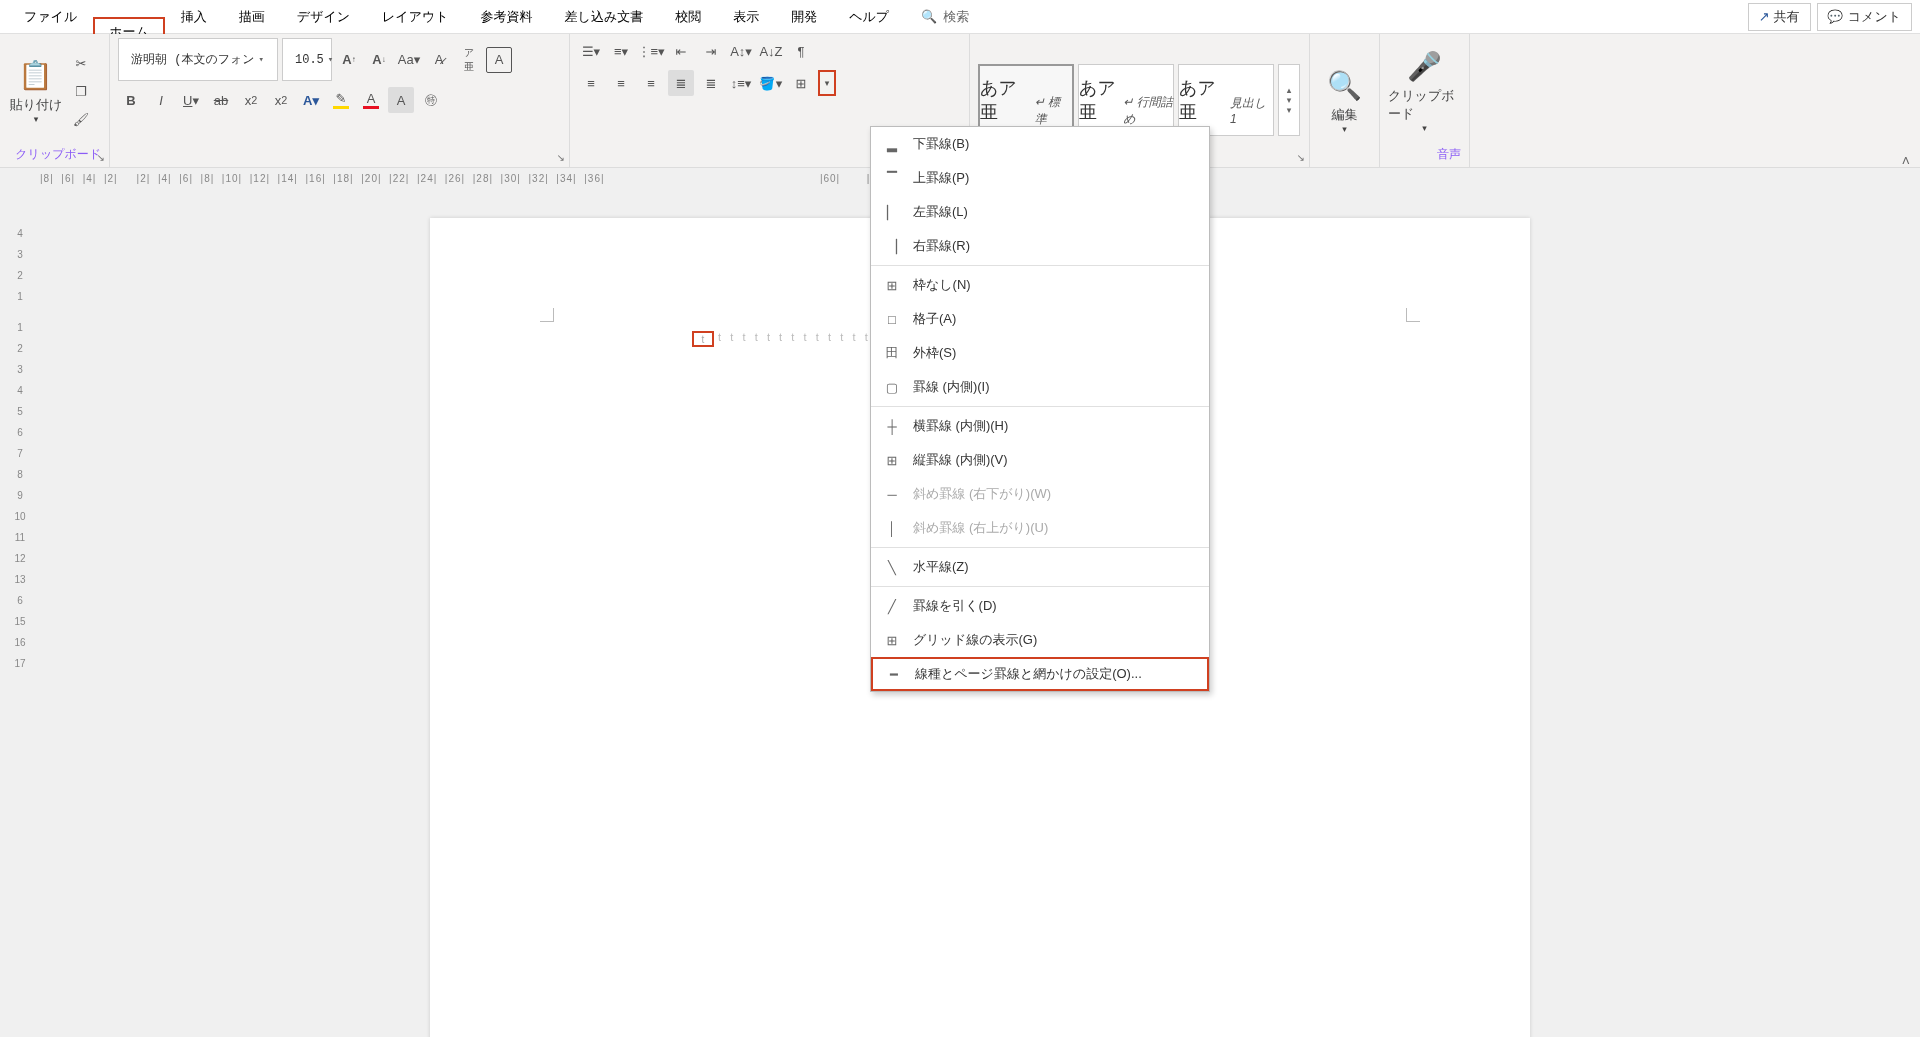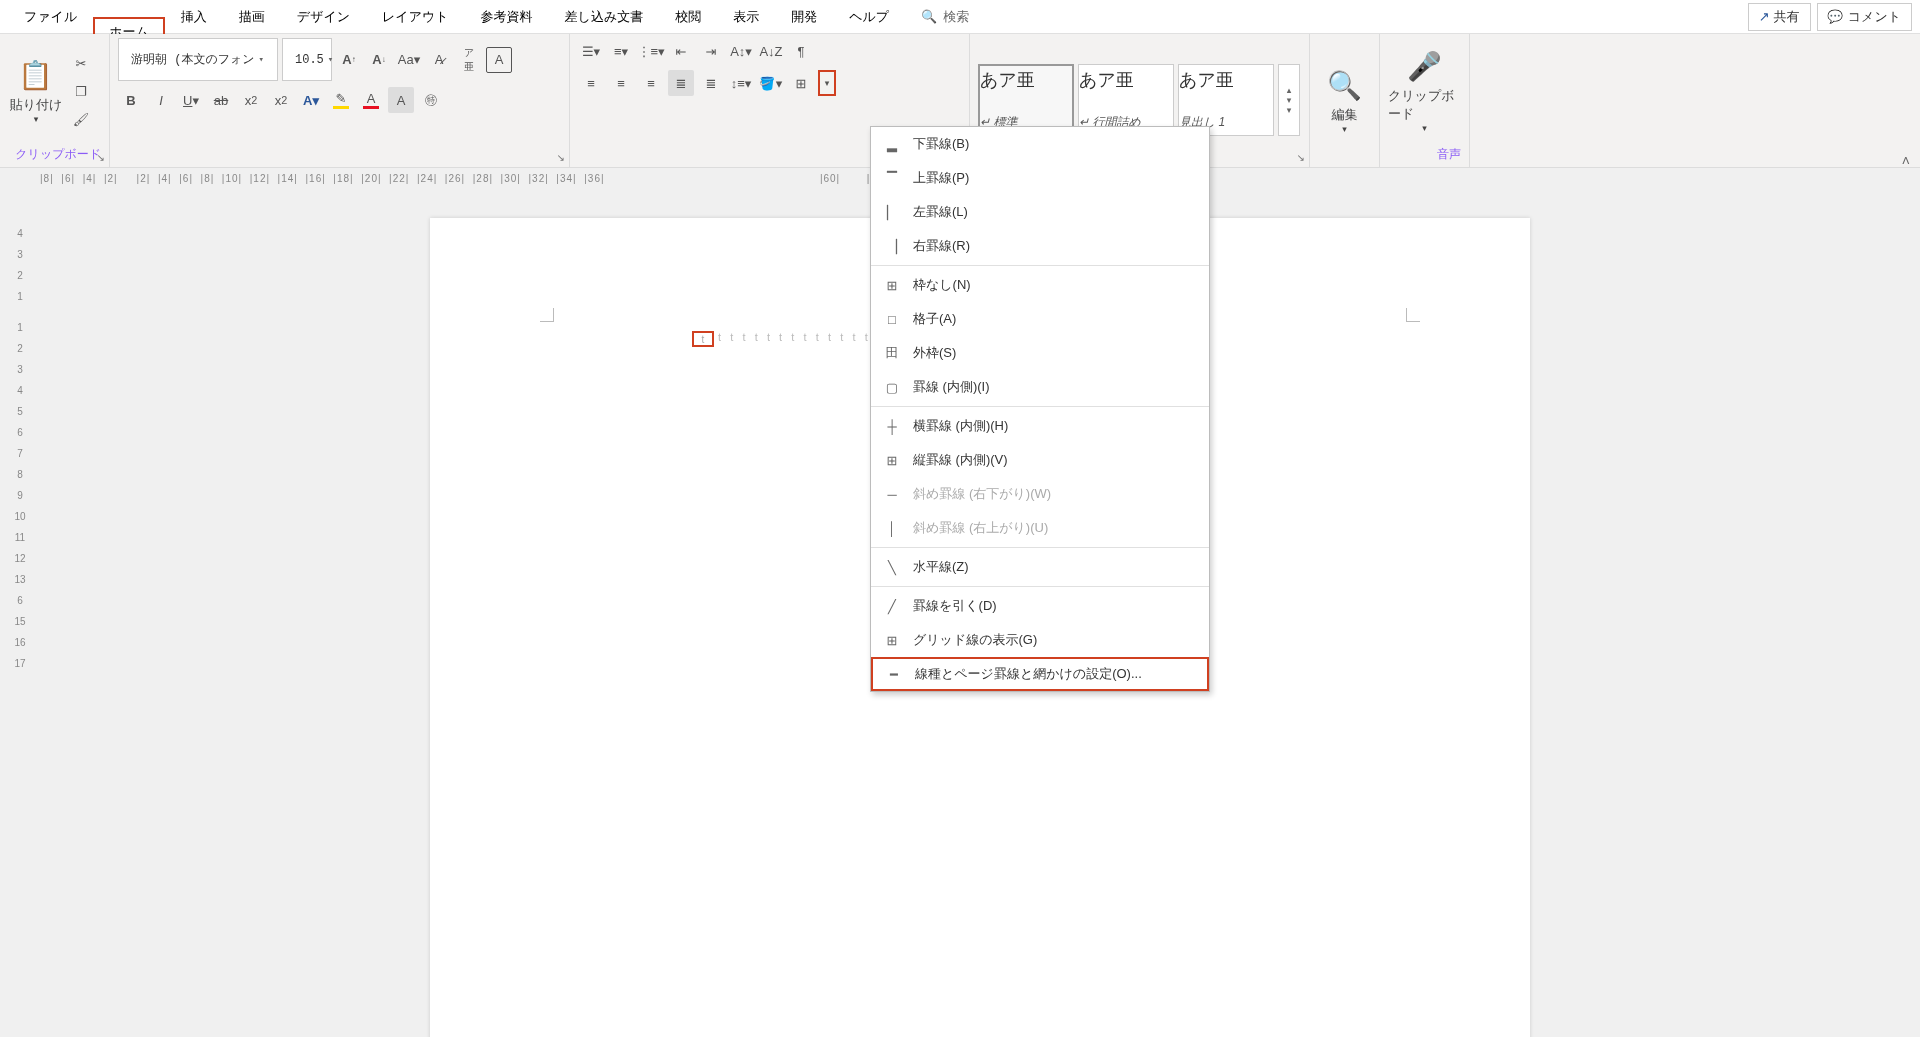--- a/index.html
+++ b/index.html
@@ -17,21 +17,21 @@
 .group-label { text-align: right; font-size: 12px; color: #8b5cf6; padding: 2px 0; }
 .launcher { position: absolute; right: 4px; bottom: 4px; font-size: 10px; color: #777; cursor: pointer; }
 
 .big-btn { display: flex; flex-direction: column; align-items: center; justify-content: center; width: 56px; height: 90px; color: #444; cursor: pointer; }
 .big-btn .ic { font-size: 28px; margin-bottom: 4px; }
 .col { display: flex; flex-direction: column; gap: 2px; }
 .row { display: flex; align-items: center; gap: 4px; }
 .sbtn { width: 26px; height: 26px; display: flex; align-items: center; justify-content: center; color: #555; cursor: pointer; border-radius: 2px; }
 .combo { border: 1px solid #ccc; background: #fff; height: 43px; display: flex; align-items: center; padding: 0 12px; font-size: 12px; color: #333; font-family: Liberation Mono, monospace; }
 .combo .arr { margin-left: 4px; color: #666; font-size: 9px; }
-.style-item { border: 1px solid #ccc; background: #fff; width: 96px; height: 72px; display: flex; flex-direction: column; justify-content: center; cursor: pointer; }
+.style-item { border: 1px solid #ccc; background: #fff; width: 96px; height: 72px; display: flex; flex-direction: row; align-items: center; justify-content: center; cursor: pointer; }
 .style-item.sel { border: 2px solid #999; background: #f7f7f7; }
 .style-item .s1 { font-size: 18px; color: #333; }
 .style-item .s2 { font-size: 12px; color: #555; margin-top: 22px; font-style: italic; }
 .style-more { width: 22px; height: 72px; border: 1px solid #ccc; background: #fff; display: flex; flex-direction: column; align-items: center; justify-content: center; gap: 4px; font-size: 9px; color: #666; cursor: pointer; }
 
 .border-dd { width: 18px; height: 26px; border: 2px solid #d04020; display:flex; align-items:center; justify-content:center; font-size:9px; color:#555; cursor:pointer;}
 .menu { position: absolute; background: #fff; border: 1px solid #bcbcbc; box-shadow: 2px 3px 6px rgba(0,0,0,.2); width: 340px; z-index: 50; }
 .menu-item { display: flex; align-items: center; height: 34px; padding: 0 12px; gap: 12px; color: #333; cursor: pointer; }
 .menu-item.disabled { color: #aaa; cursor: default; }
 .menu-item .mi { width: 18px; height: 18px; display:flex; align-items:center; justify-content:center; color:#666; }

